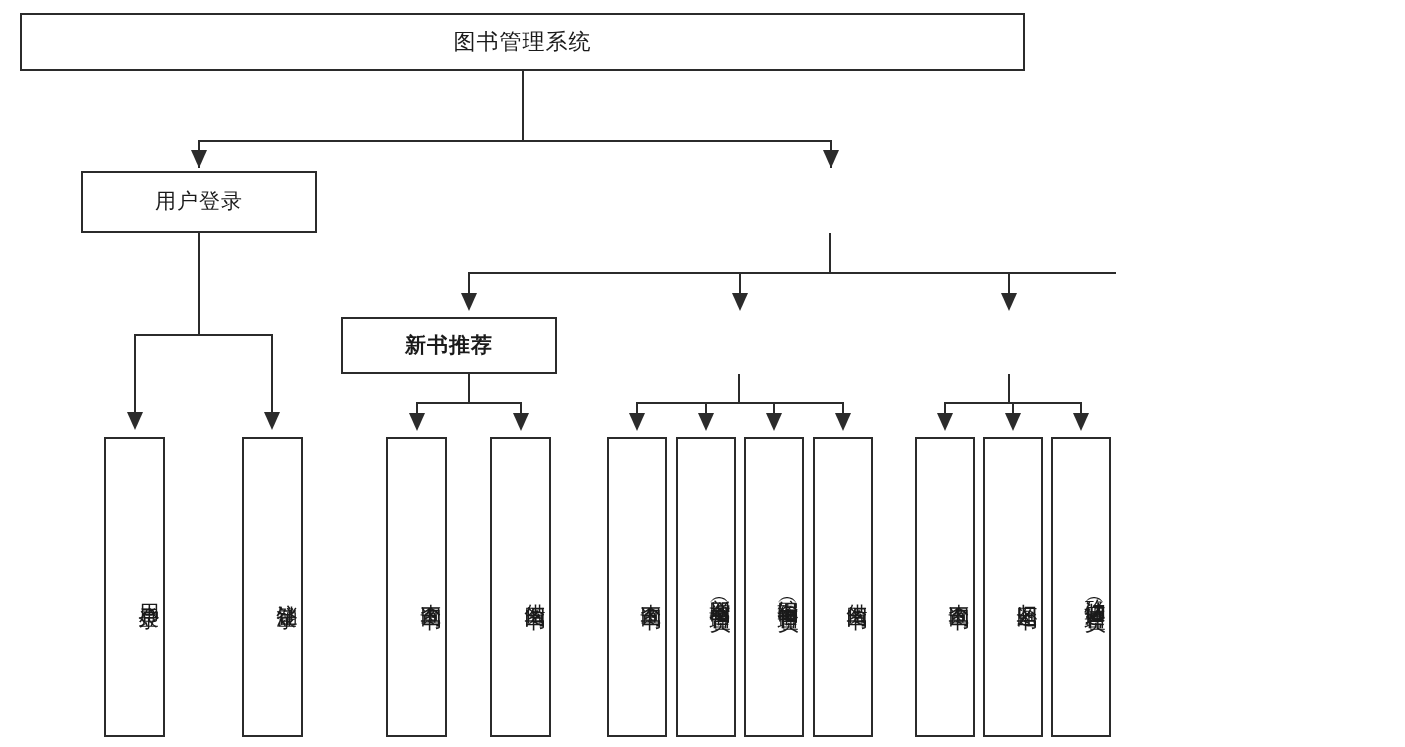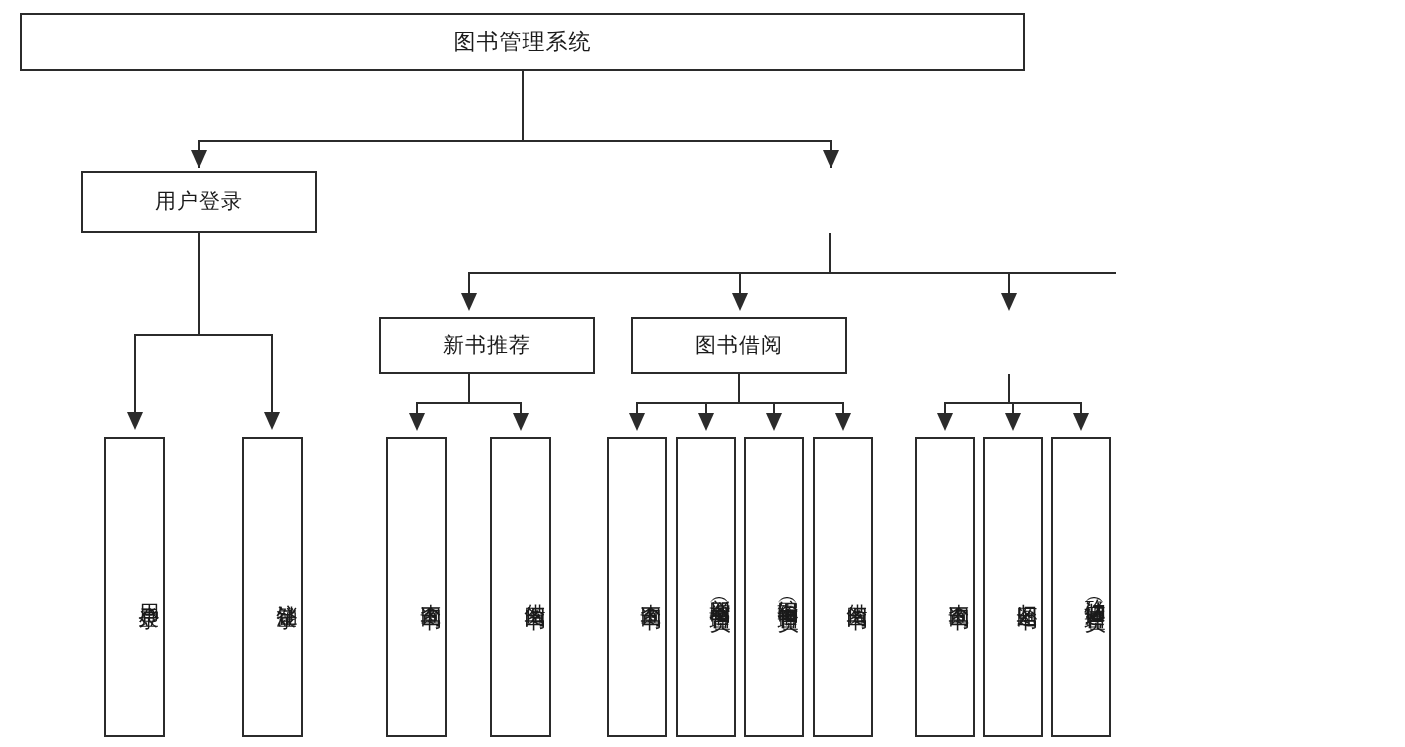--- a/index.html
+++ b/index.html
@@ -103,25 +103,22 @@
   <div class="line hline" style="left:468px; top:272px; width:811px;"></div>
   <div class="line vline" style="left:468px; top:272px; height:28px;"></div>
   <div class="arrow" style="left:461px; top:293px;"></div>
   <div class="line vline" style="left:739px; top:272px; height:28px;"></div>
   <div class="arrow" style="left:732px; top:293px;"></div>
   <div class="line vline" style="left:1008px; top:272px; height:28px;"></div>
   <div class="arrow" style="left:1001px; top:293px;"></div>
   <div class="line vline" style="left:1277px; top:272px; height:28px;"></div>
   <div class="arrow" style="left:1270px; top:293px;"></div>
 
-  <div class="node h" style="left:379px; top:317px; width:216px; height:57px;">
+  <div class="node h" style="left:341px; top:317px; width:216px; height:57px;font-weight:bold;">
     <span>新书推荐</span>
-  </div>
-  <div class="node h" style="left:631px; top:317px; width:216px; height:57px;">
-    <span>图书借阅</span>
   </div>
 
   <div class="line vline" style="left:468px; top:374px; height:29px;"></div>
   <div class="line hline" style="left:416px; top:402px; width:105px;"></div>
   <div class="line vline" style="left:416px; top:402px; height:18px;"></div>
   <div class="arrow" style="left:409px; top:413px;"></div>
   <div class="line vline" style="left:520px; top:402px; height:18px;"></div>
   <div class="arrow" style="left:513px; top:413px;"></div>
 
   <div class="line vline" style="left:738px; top:374px; height:29px;"></div>

